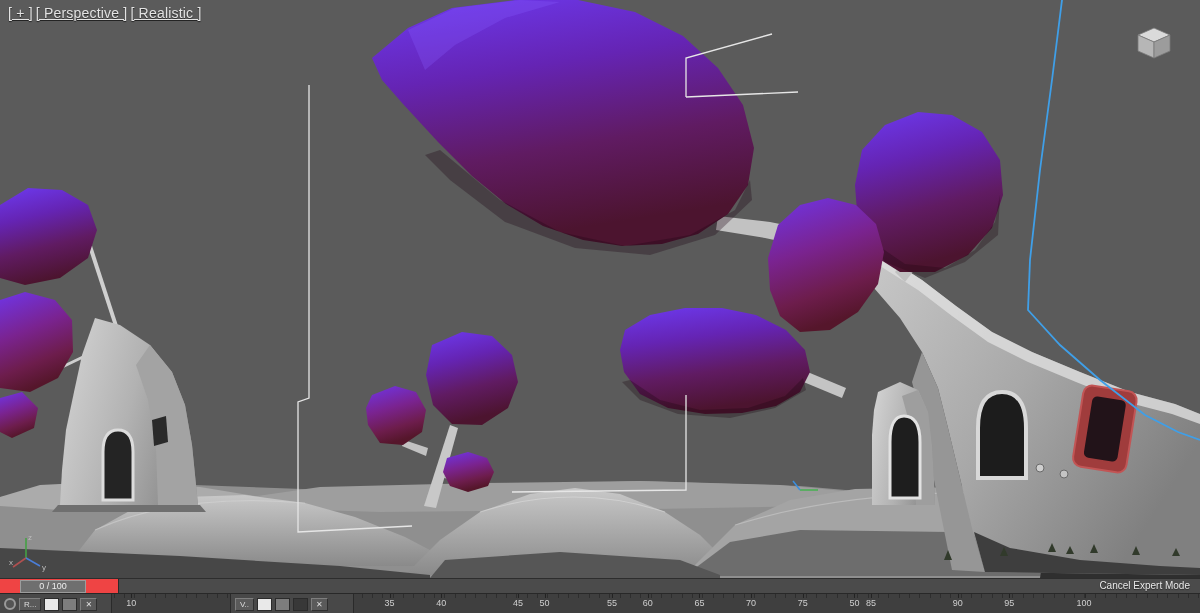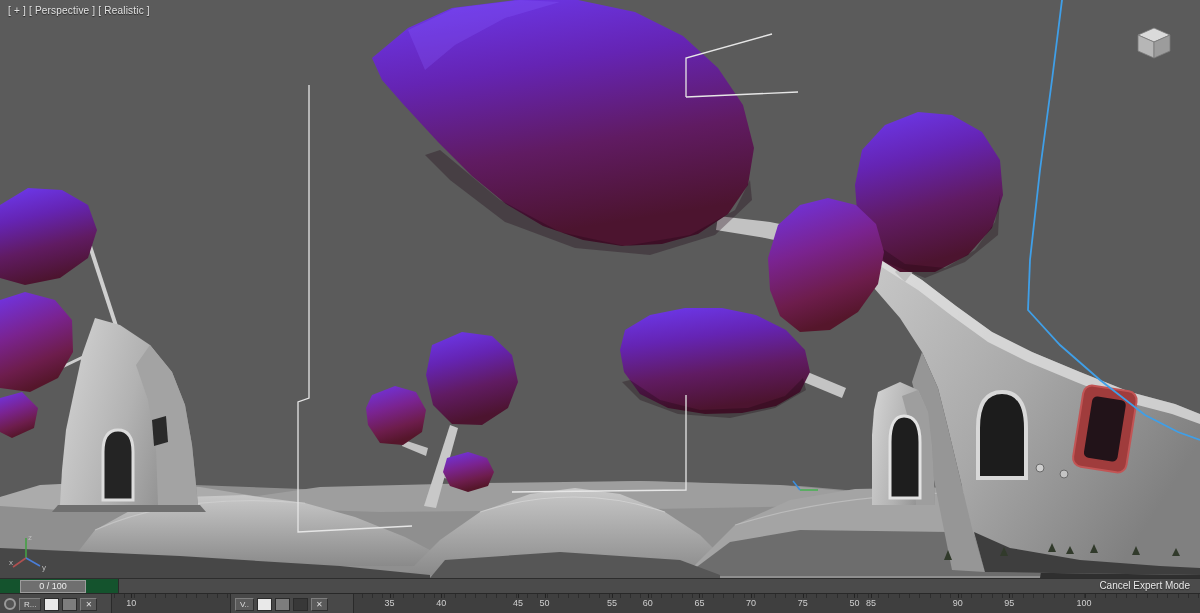--- a/index.html
+++ b/index.html
@@ -5,29 +5,29 @@
   html,body{margin:0;padding:0;background:#222;}
   .stage{
     position:relative;width:1200px;height:613px;overflow:hidden;
     background:#5c5c5c;font-family:"Liberation Sans",sans-serif;
     box-shadow:inset 0 0 0 1px #3a3a3a;
   }
   
   .viewport{position:absolute;left:0;top:0;width:1200px;height:578px;background:#5b5b5b;}
   .scene{position:absolute;left:0;top:0;}
   .vp-label{
-    position:absolute;left:8px;top:5px;font-size:10px;color:#e3e3e3;
-    text-shadow:0 1px 1px rgba(0,0,0,.6);letter-spacing:.2px;
+    position:absolute;left:8px;top:5px;font-size:14px;color:#e3e3e3;
+    text-shadow:0 1px 1px rgba(0,0,0,.6);letter-spacing:.2px;text-decoration:underline;
   }
   .vp-label span{margin-right:3px;cursor:pointer;}
   .viewcube{position:absolute;right:26px;top:22px;}
   .axis-tripod{position:absolute;left:8px;top:532px;}
   
   .ts-row{position:absolute;left:0;top:578px;width:1200px;height:14px;background:#4b4b4b;border-top:1px solid #2d2d2d;}
-  .ts-track{position:absolute;left:0;top:0;width:118px;height:14px;background:#14532d;border-right:1px solid #2a2a2a;}
+  .ts-track{position:absolute;left:0;top:0;width:118px;height:14px;background:#ef4444;border-right:1px solid #2a2a2a;}
   .ts-handle{
     position:absolute;left:20px;top:1px;width:64px;height:11px;line-height:11px;
     background:#6f6f6f;border:1px solid #9c9c9c;color:#eee;font-size:9px;text-align:center;cursor:ew-resize;
   }
   .cancel-expert{
     position:absolute;right:10px;top:1px;font-size:10px;color:#e8e8e8;cursor:pointer;
     text-shadow:0 1px 1px rgba(0,0,0,.5);
   }
   
   .ruler{position:absolute;left:0;top:593px;width:1200px;height:20px;background:#3f3f3f;border-top:1px solid #282828;}

